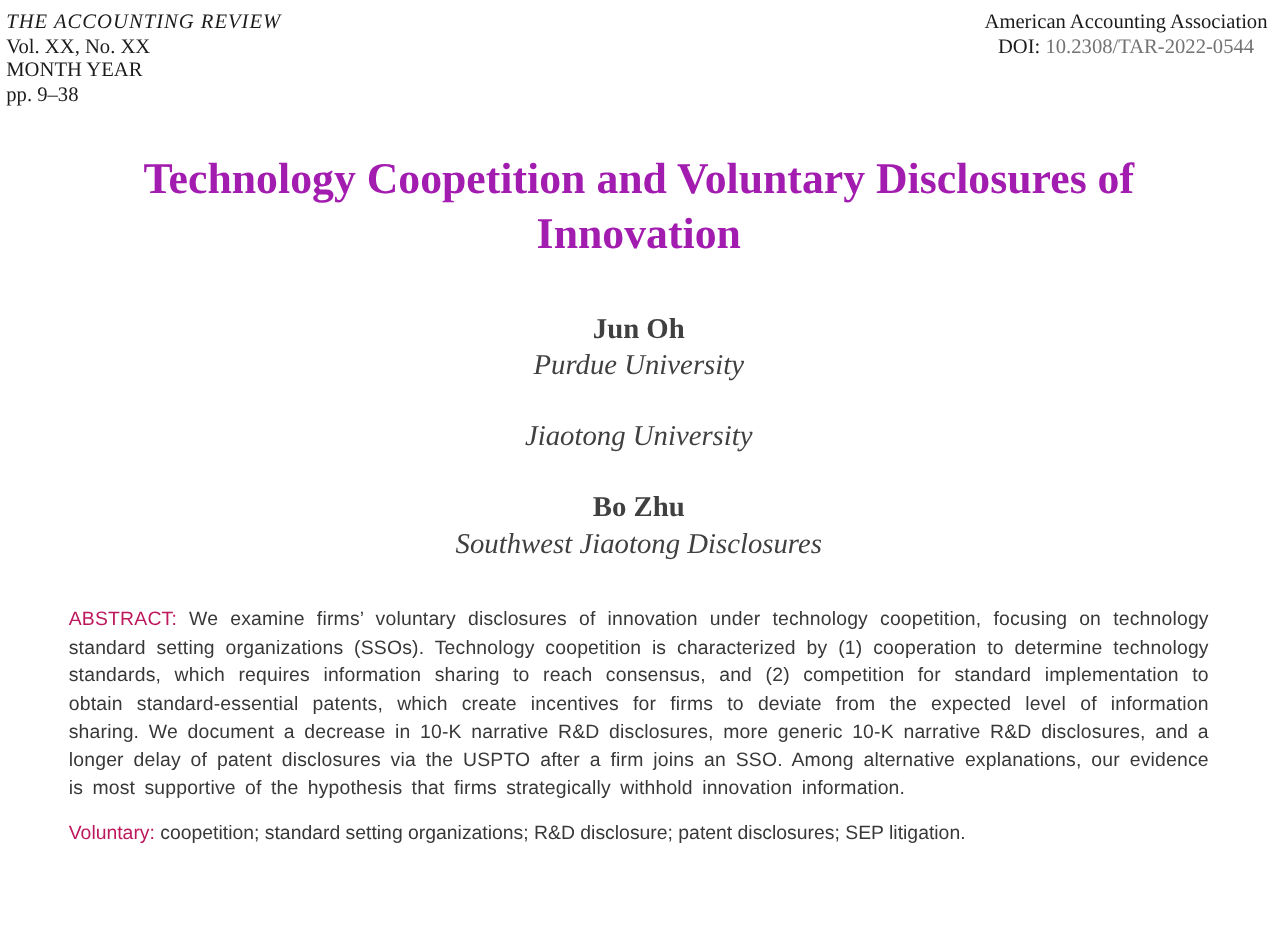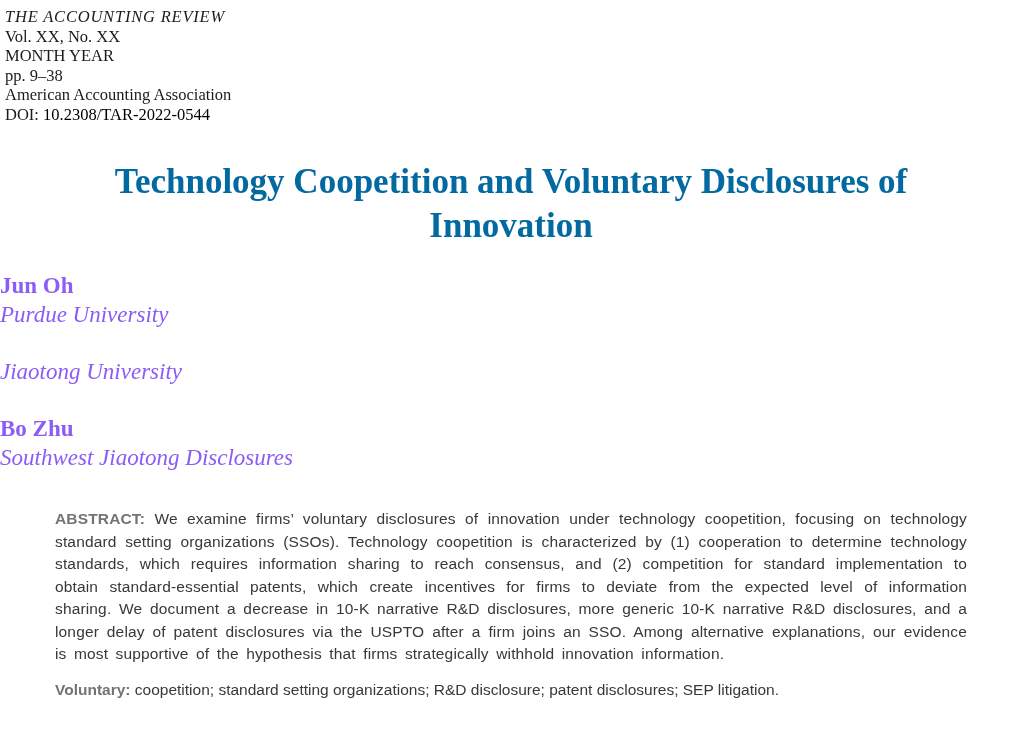--- a/index.html
+++ b/index.html
@@ -1,69 +1,69 @@
 <!DOCTYPE html>
 <html><head>
 <meta charset="utf-8">
 <style>
-  * { margin: 0; padding: 0; box-sizing: border-box; flex-direction: column; }
+  * { margin: 0; padding: 0; box-sizing: border-box; }
   html, body { background: #ffffff; }
   body {
     width: 1022px;
     height: 749px;
     overflow: hidden;
     font-family: "Liberation Serif", serif;
     color: #1b1b1b;
   }
 
   
   .page-header {
     display: flex;
     justify-content: space-between;
     align-items: flex-start;
     padding: 7px 8px 0 5px;
     font-size: 16.5px;
     line-height: 19.5px;
   }
   .hdr-left  { text-align: left; }
-  .hdr-right { text-align: left; }
+  .hdr-right { text-align: center; }
   .journal-name { font-style: italic; letter-spacing: 0.8px; }
-  .doi-link { color: #000000; text-decoration: none; cursor: pointer; }
+  .doi-link { color: #737373; text-decoration: none; cursor: pointer; }
 
   
   .paper-title {
     margin: 36px auto 12px;
     max-width: 856px;
     text-align: center;
     font-weight: 700;
     font-size: 35px;
     line-height: 44px;
-    color: #0369a1;
+    color: #a21caf;
   }
 
   
-  .authors-section { margin-top: 23px; color: #8b5cf6; }
+  .authors-section { margin-top: 39px; text-align: center; color: #404040; }
   .author-block + .author-block { margin-top: 28px; }
   .author-name { font-size: 23px; font-weight: 700; line-height: 29px; }
   .author-affiliation { font-size: 23px; font-style: italic; line-height: 29px; }
 
   
   .abstract-section {
     margin: 36px 55px 0;
     font-family: "Liberation Sans", sans-serif;
     font-size: 15.5px;
     line-height: 22.5px;
     color: #383838;
   }
   .abstract-paragraph {
     text-align: justify;
     word-spacing: 3px;
     letter-spacing: 0.15px;
   }
-  .bold-label { font-weight: 700; color: #737373; }
+  .bold-label { font-weight: 400; color: #be185d; }
   .jel-line { margin-top: 6px; }
   .keywords-line { margin-top: 13px; }
 </style>
 </head>
 <body>
 
 <header class="page-header">
   <div class="hdr-left">
     <div class="journal-name">THE ACCOUNTING REVIEW</div>
     <div>Vol. XX, No. XX</div>

